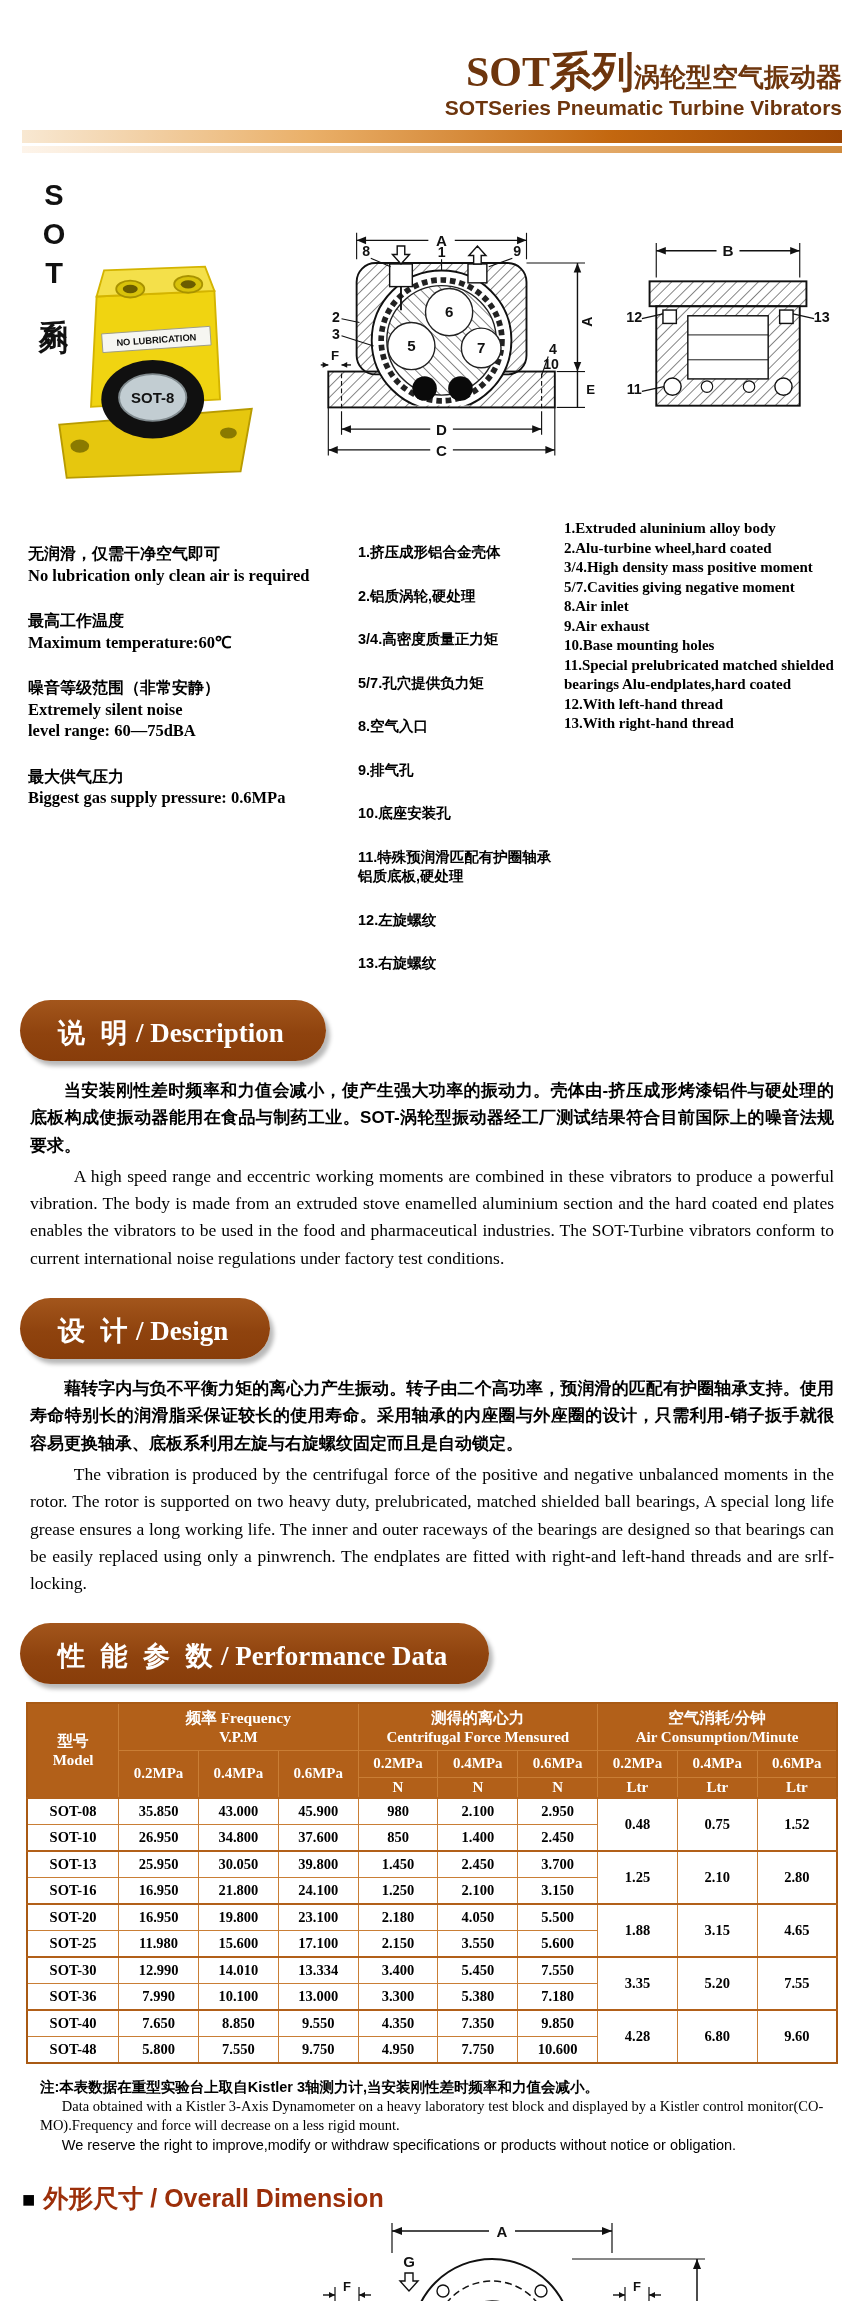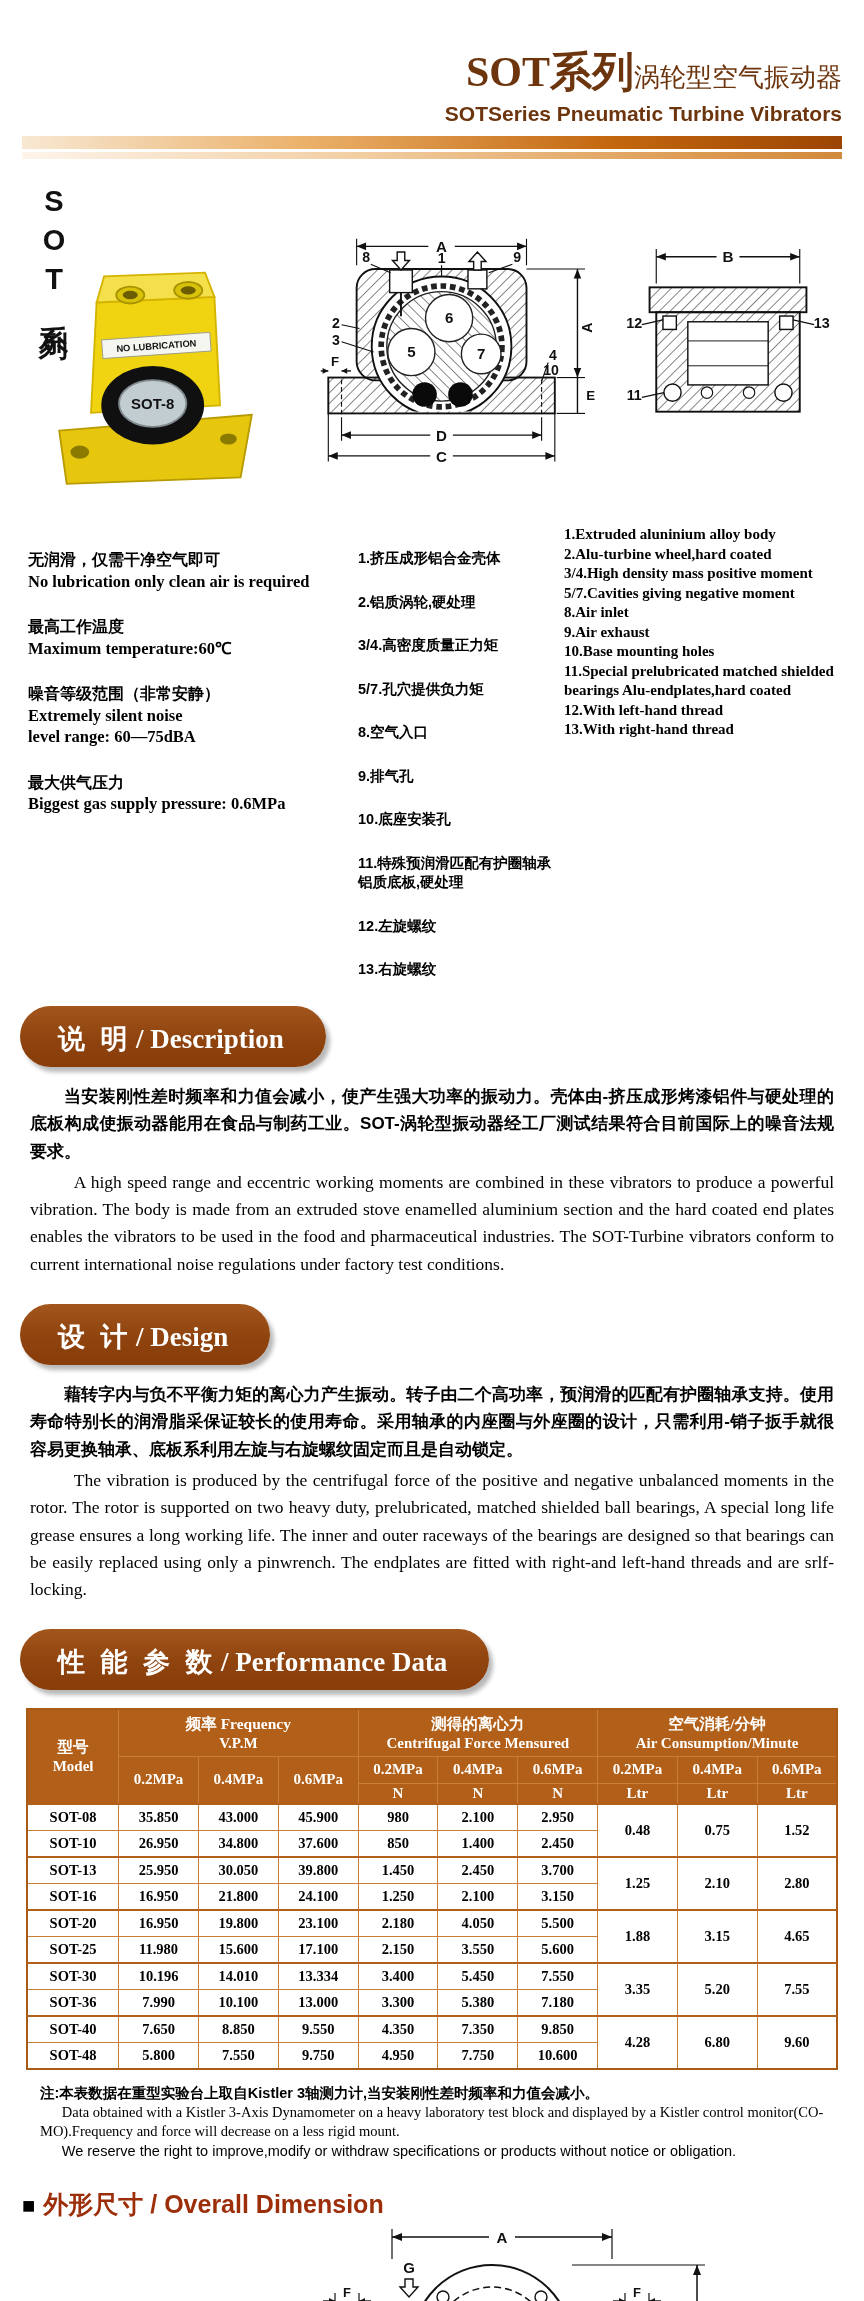--- a/index.html
+++ b/index.html
@@ -3,22 +3,22 @@
 <meta charset="utf-8">
 <style>
   html,body{margin:0;padding:0;background:#fff;}
   body{width:864px;font-family:"Liberation Sans",sans-serif;color:#000;}
   .page{width:864px;position:relative;overflow:hidden;background:#fff;}
 
   
   .hdr{padding:50px 22px 0 22px;text-align:right;}
   .hdr-title{color:#6d350d;line-height:1.05;white-space:nowrap;}
   .hdr-title .big{font-size:42px;font-weight:bold;font-family:"Liberation Serif",serif;}
-  .hdr-title .small{font-size:26px;font-weight:normal;}
-  .hdr-sub{color:#6d350d;font-size:21px;font-weight:bold;margin-top:8px;}
+  .hdr-title .small{font-size:26px;font-weight:bold;}
+  .hdr-sub{color:#6d350d;font-size:21px;font-weight:bold;margin-top:2px;}
   .bar1{height:13px;margin-top:10px;background:linear-gradient(90deg,#f8e8d2 0%,#eab069 35%,#c3670f 72%,#9c4503 100%);}
   .bar2{height:7px;margin-top:3px;background:linear-gradient(90deg,#fdf4ea 0%,#f2cfa4 40%,#dd9b52 82%,#d08a3c 100%);}
 
   
   .product-area{position:relative;height:360px;}
   .vertical-label{position:absolute;left:34px;top:26px;writing-mode:vertical-rl;text-orientation:upright;
      font-size:29px;font-weight:bold;letter-spacing:7px;color:#111;}
   .photo{position:absolute;left:48px;top:88px;}
   .front-view{position:absolute;left:300px;top:4px;}
   .side-view{position:absolute;left:618px;top:4px;}
@@ -403,21 +403,21 @@
             <td class="model-cell">SOT-25</td>
             <td>11.980</td>
             <td>15.600</td>
             <td>17.100</td>
             <td>2.150</td>
             <td>3.550</td>
             <td>5.600</td>
           </tr>
           <tr class="pair-start">
             <td class="model-cell">SOT-30</td>
-            <td>10.196</td>
+            <td>12.990</td>
             <td>14.010</td>
             <td>13.334</td>
             <td>3.400</td>
             <td>5.450</td>
             <td>7.550</td>
             <td rowspan="2">3.35</td>
             <td rowspan="2">5.20</td>
             <td rowspan="2">7.55</td>
           </tr>
           <tr>

